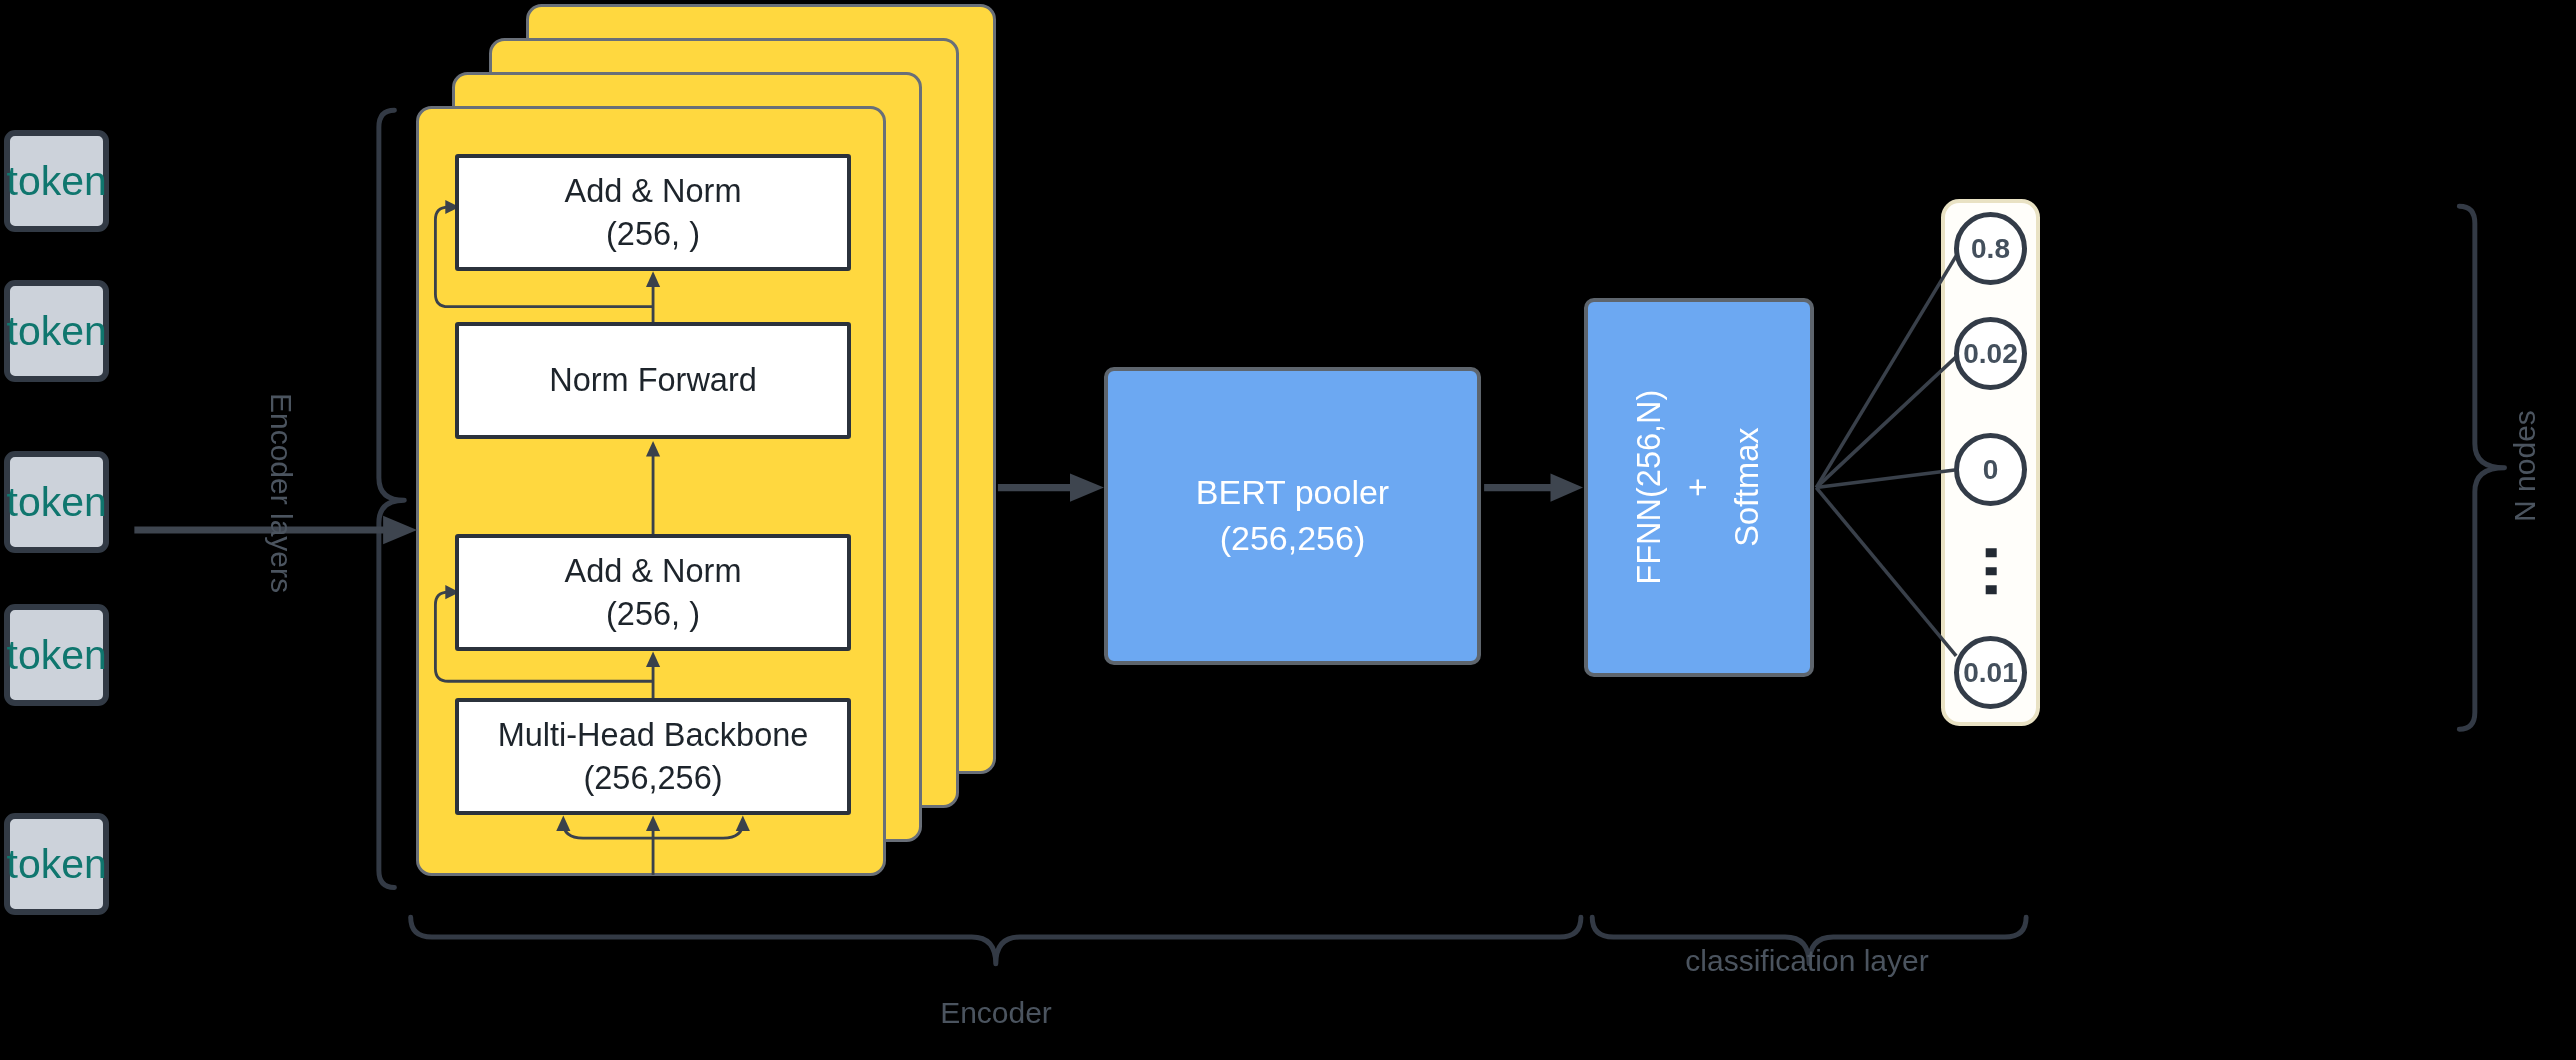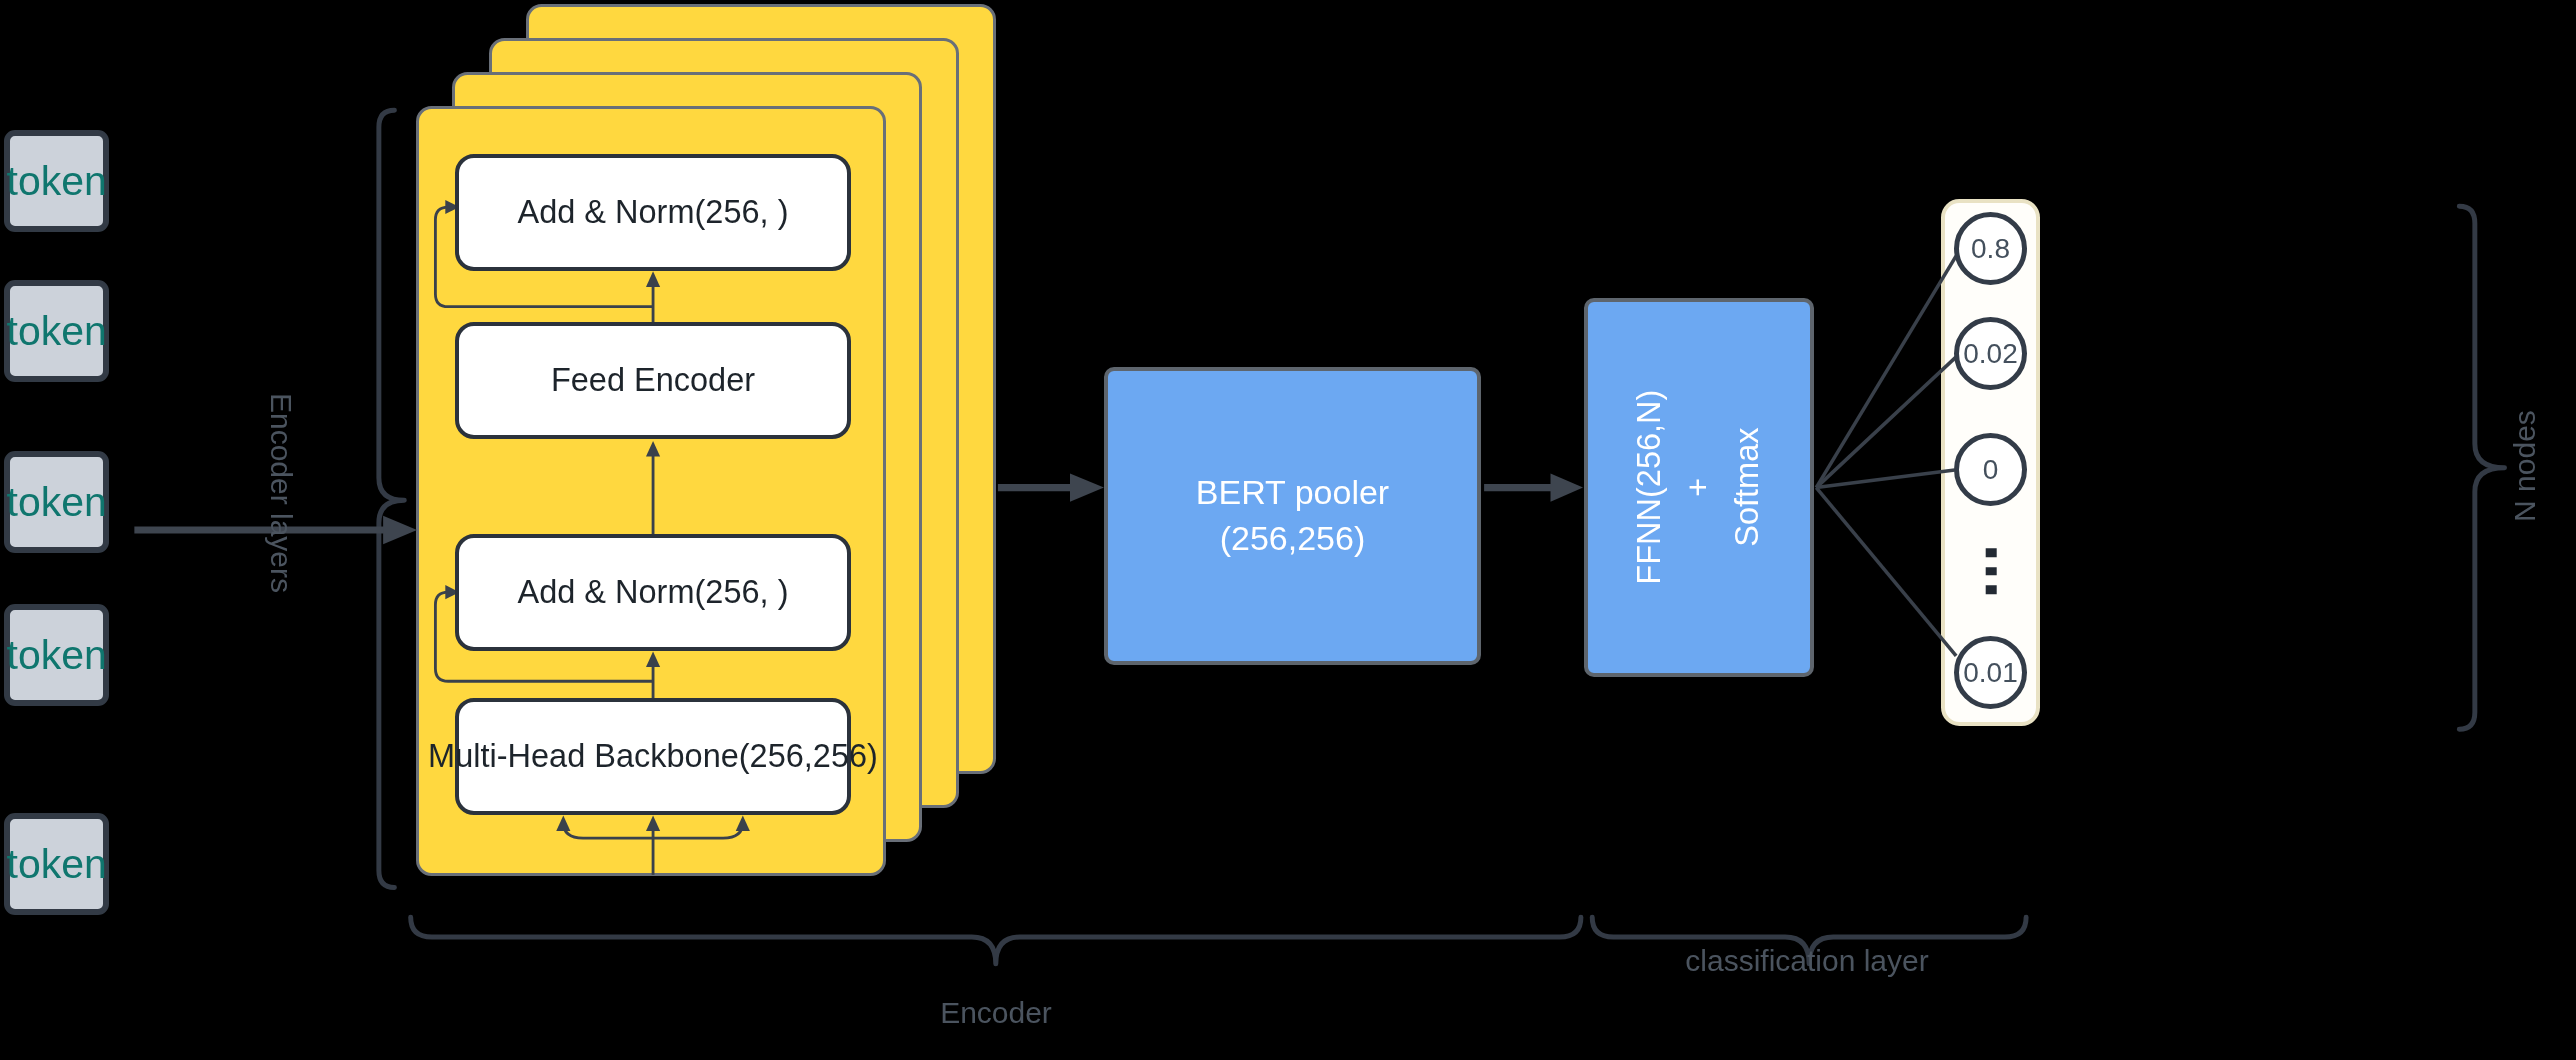--- a/index.html
+++ b/index.html
@@ -15,40 +15,40 @@
          font-size:41px;color:#0f766e;z-index:3;}
   .t1{top:130px}.t2{top:280px}.t3{top:451px}.t4{top:604px}.t5{top:813px}
 
   
   .layer{position:absolute;width:470px;height:770px;box-sizing:border-box;
          background:#ffd83f;border:3.5px solid #696f78;border-radius:15.5px;z-index:1;}
   .l4{left:526px;top:4.2px}.l3{left:489px;top:38px}.l2{left:452px;top:72px}.l1{left:416px;top:106px}
 
   
   .block{position:absolute;left:455px;width:396px;height:117px;box-sizing:border-box;
-         background:#fff;border:4.2px solid #2b323c;border-radius:19px;z-index:3;
-         display:flex;flex-direction:row;align-items:center;justify-content:center;
+         background:#fff;border:4.2px solid #2b323c;border-radius:3px;z-index:3;
+         display:flex;flex-direction:column;align-items:center;justify-content:center;
          font-size:32.5px;line-height:1.3;color:#1d242b;text-align:center;white-space:nowrap;}
   .b1{top:154px}.b2{top:322px}.b3{top:534px}.b4{top:698px}
 
   
   .bluebox{position:absolute;box-sizing:border-box;background:#6ca8f2;border:4.2px solid #5e656d;
            border-radius:10px;z-index:3;display:flex;align-items:center;justify-content:center;
            color:#fff;text-align:center;}
   .pooler{left:1104px;top:367px;width:377px;height:298px;font-size:34px;line-height:1.35;}
   .ffnn{left:1584px;top:298px;width:230px;height:379px;font-size:32.5px;}
   .ffnn .rot{transform:rotate(-90deg);white-space:nowrap;line-height:1.5;text-align:center;}
 
   
   .panel{position:absolute;left:1941px;top:199px;width:99px;height:527px;box-sizing:border-box;
          background:#fffefa;border:4.2px solid #e9e2c4;border-radius:18.4px;z-index:3;}
   .circle{position:absolute;left:1954px;width:73px;height:73px;box-sizing:border-box;
           background:#fff;border:5px solid #333c48;border-radius:50%;z-index:6;
           display:flex;align-items:center;justify-content:center;
-          font-size:28px;color:#44505d;}
+          font-size:28px;color:#44505d;font-weight:bold;}
   .o1{top:212px}.o2{top:317px}.o3{top:433px}.o4{top:636px}
   .dots{position:absolute;left:1991px;top:571px;transform:translate(-50%,-50%);z-index:6;
         display:flex;flex-direction:column;gap:10px;}
   .dots span{width:10.6px;height:8.5px;background:#232a33;display:block;}
 
   
   .label{position:absolute;font-size:30px;color:#4b545f;white-space:nowrap;z-index:3;}
   .enc-label{left:281px;top:493px;transform:translate(-50%,-50%) rotate(90deg);}
   .nnodes-label{left:2525px;top:466px;transform:translate(-50%,-50%) rotate(-90deg);}
   .backbone-label{left:996px;top:1013px;transform:translate(-50%,-50%);}
@@ -125,21 +125,21 @@
   <div class="token t2">token</div>
   <div class="token t3">token</div>
   <div class="token t4">token</div>
   <div class="token t5">token</div>
 
   <div class="block b1">
     <span>Add &amp; Norm</span>
     <span>(256, )</span>
   </div>
   <div class="block b2">
-    <span>Feed Encoder</span>
+    <span>Norm Forward</span>
   </div>
   <div class="block b3">
     <span>Add &amp; Norm</span>
     <span>(256, )</span>
   </div>
   <div class="block b4">
     <span>Multi-Head Backbone</span>
     <span>(256,256)</span>
   </div>
 

